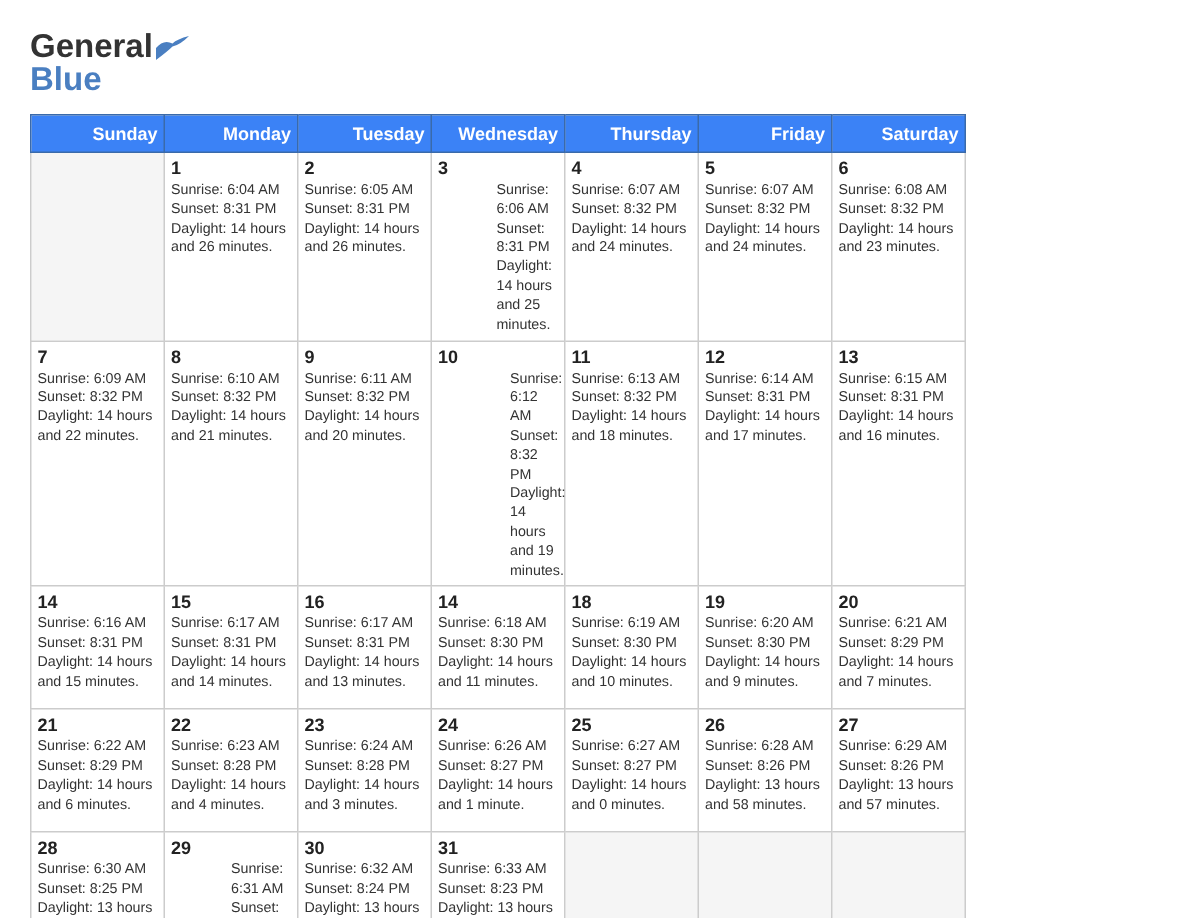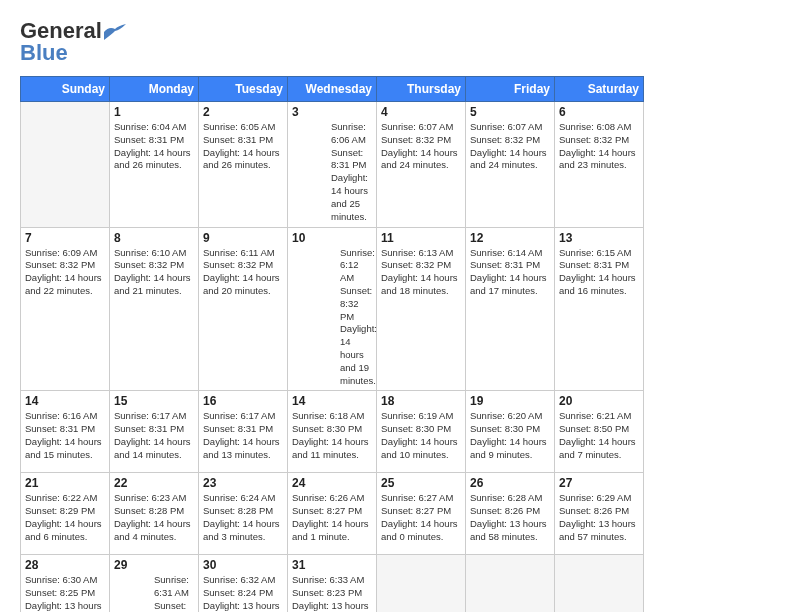--- a/index.html
+++ b/index.html
@@ -249,21 +249,21 @@
           <td>
             <span class="day-num">19</span>
             <div class="day-info" style="white-space: pre-line;">Sunrise: 6:20 AM
 Sunset: 8:30 PM
 Daylight: 14 hours
 and 9 minutes.</div>
           </td>
           <td>
             <span class="day-num">20</span>
             <div class="day-info" style="white-space: pre-line;">Sunrise: 6:21 AM
-Sunset: 8:50 PM
+Sunset: 8:29 PM
 Daylight: 14 hours
 and 7 minutes.</div>
           </td>
         </tr>
         <tr>
           <td>
             <span class="day-num">21</span>
             <div class="day-info" style="white-space: pre-line;">Sunrise: 6:22 AM
 Sunset: 8:29 PM
 Daylight: 14 hours

